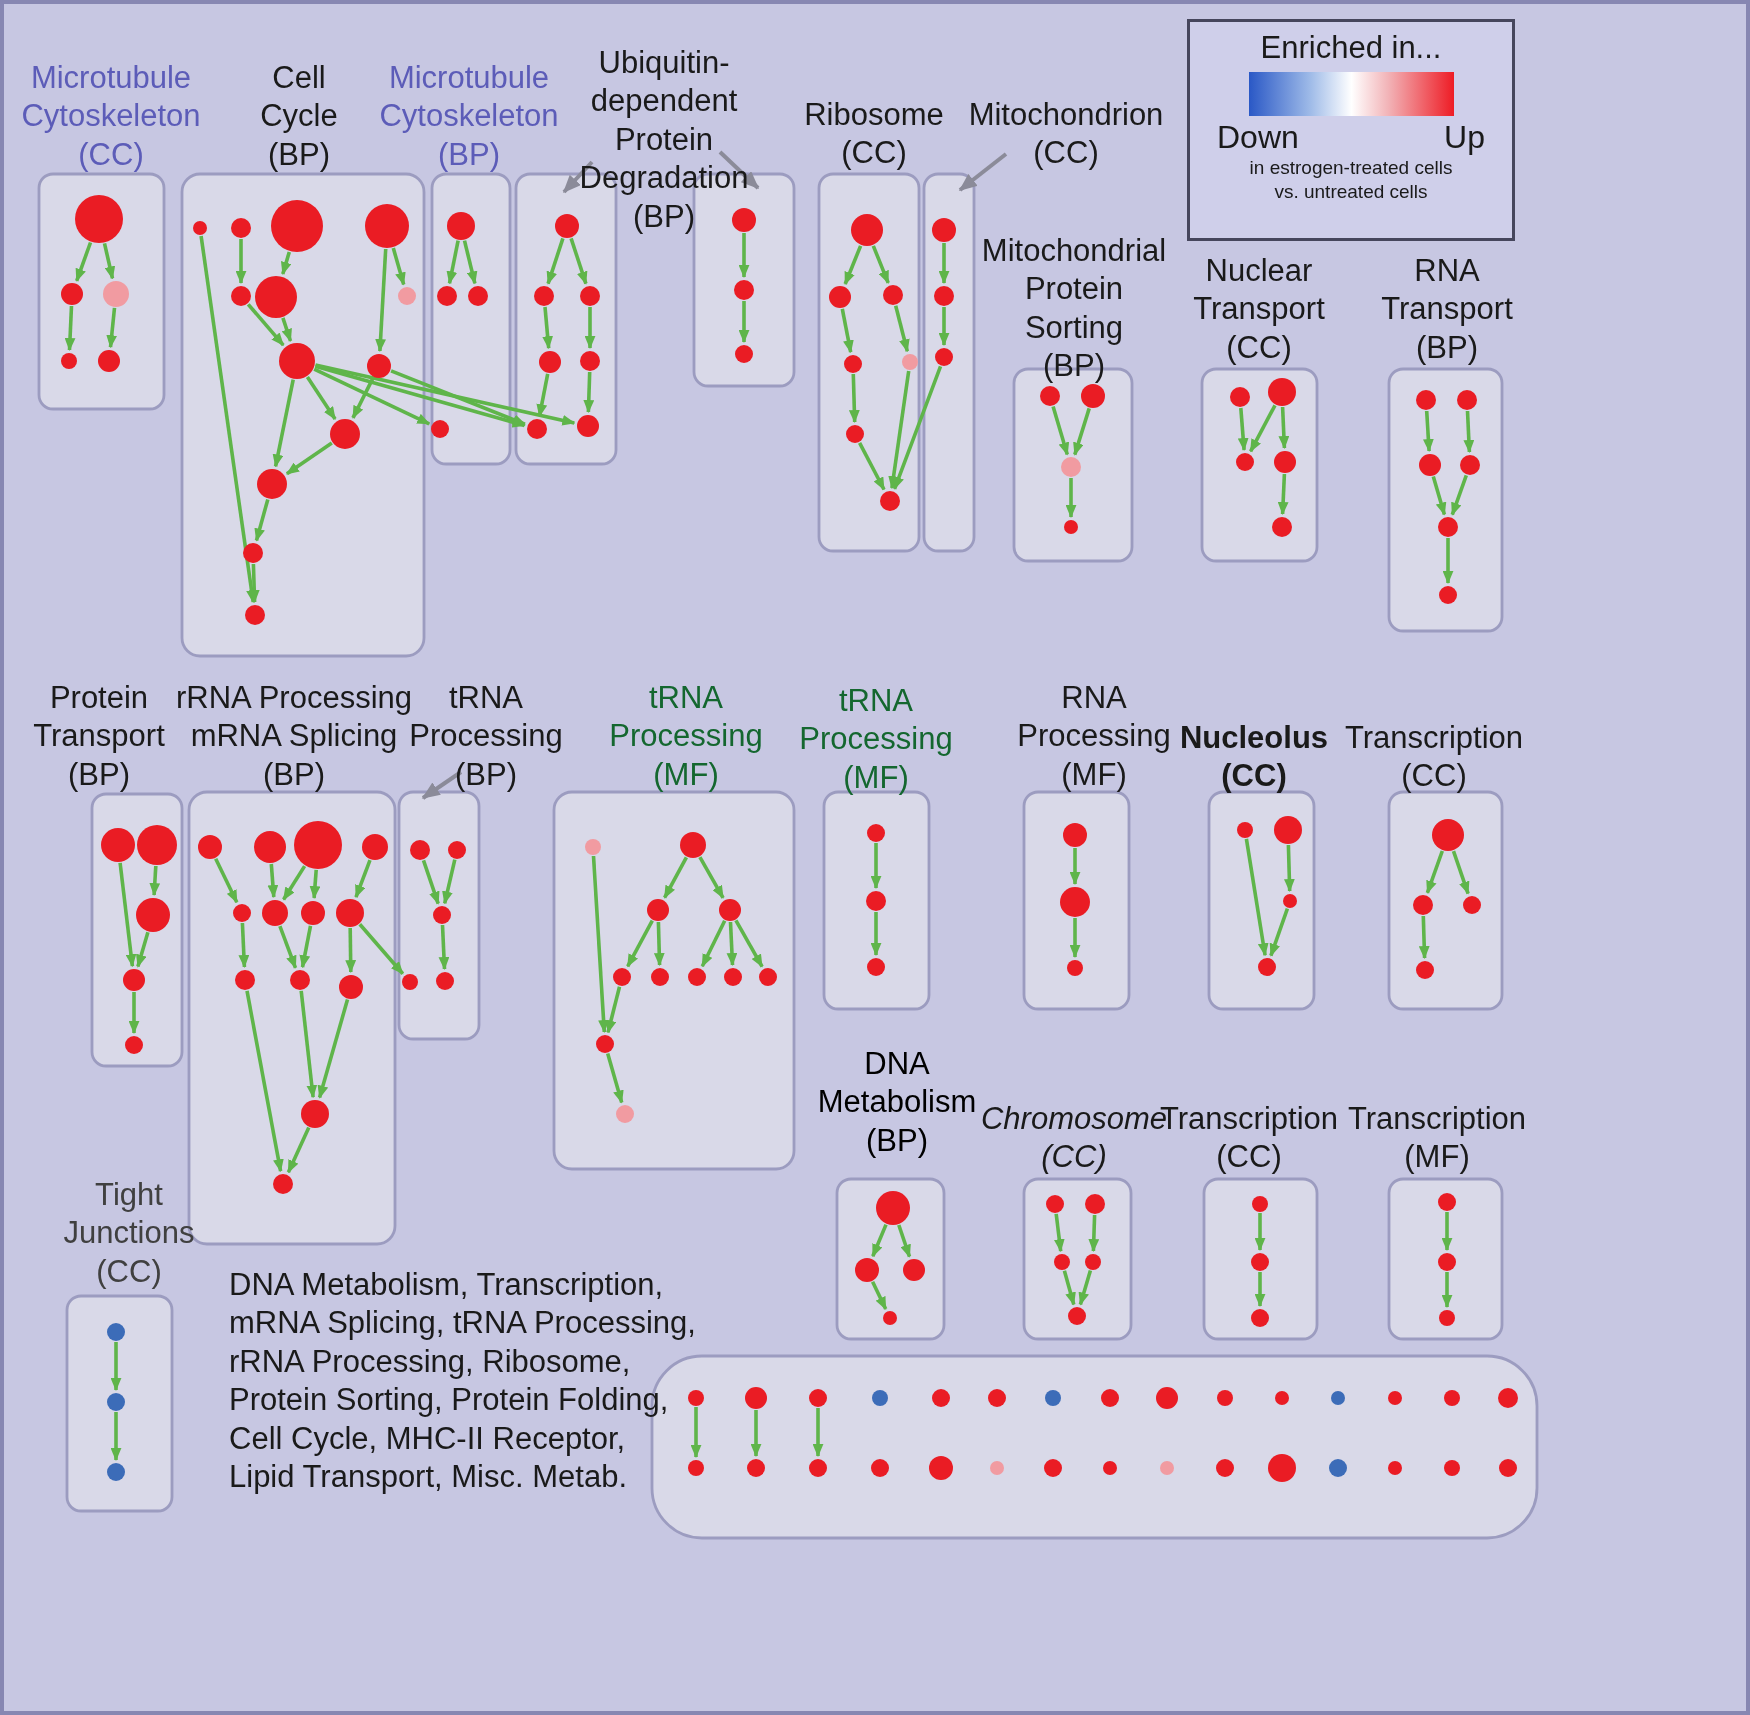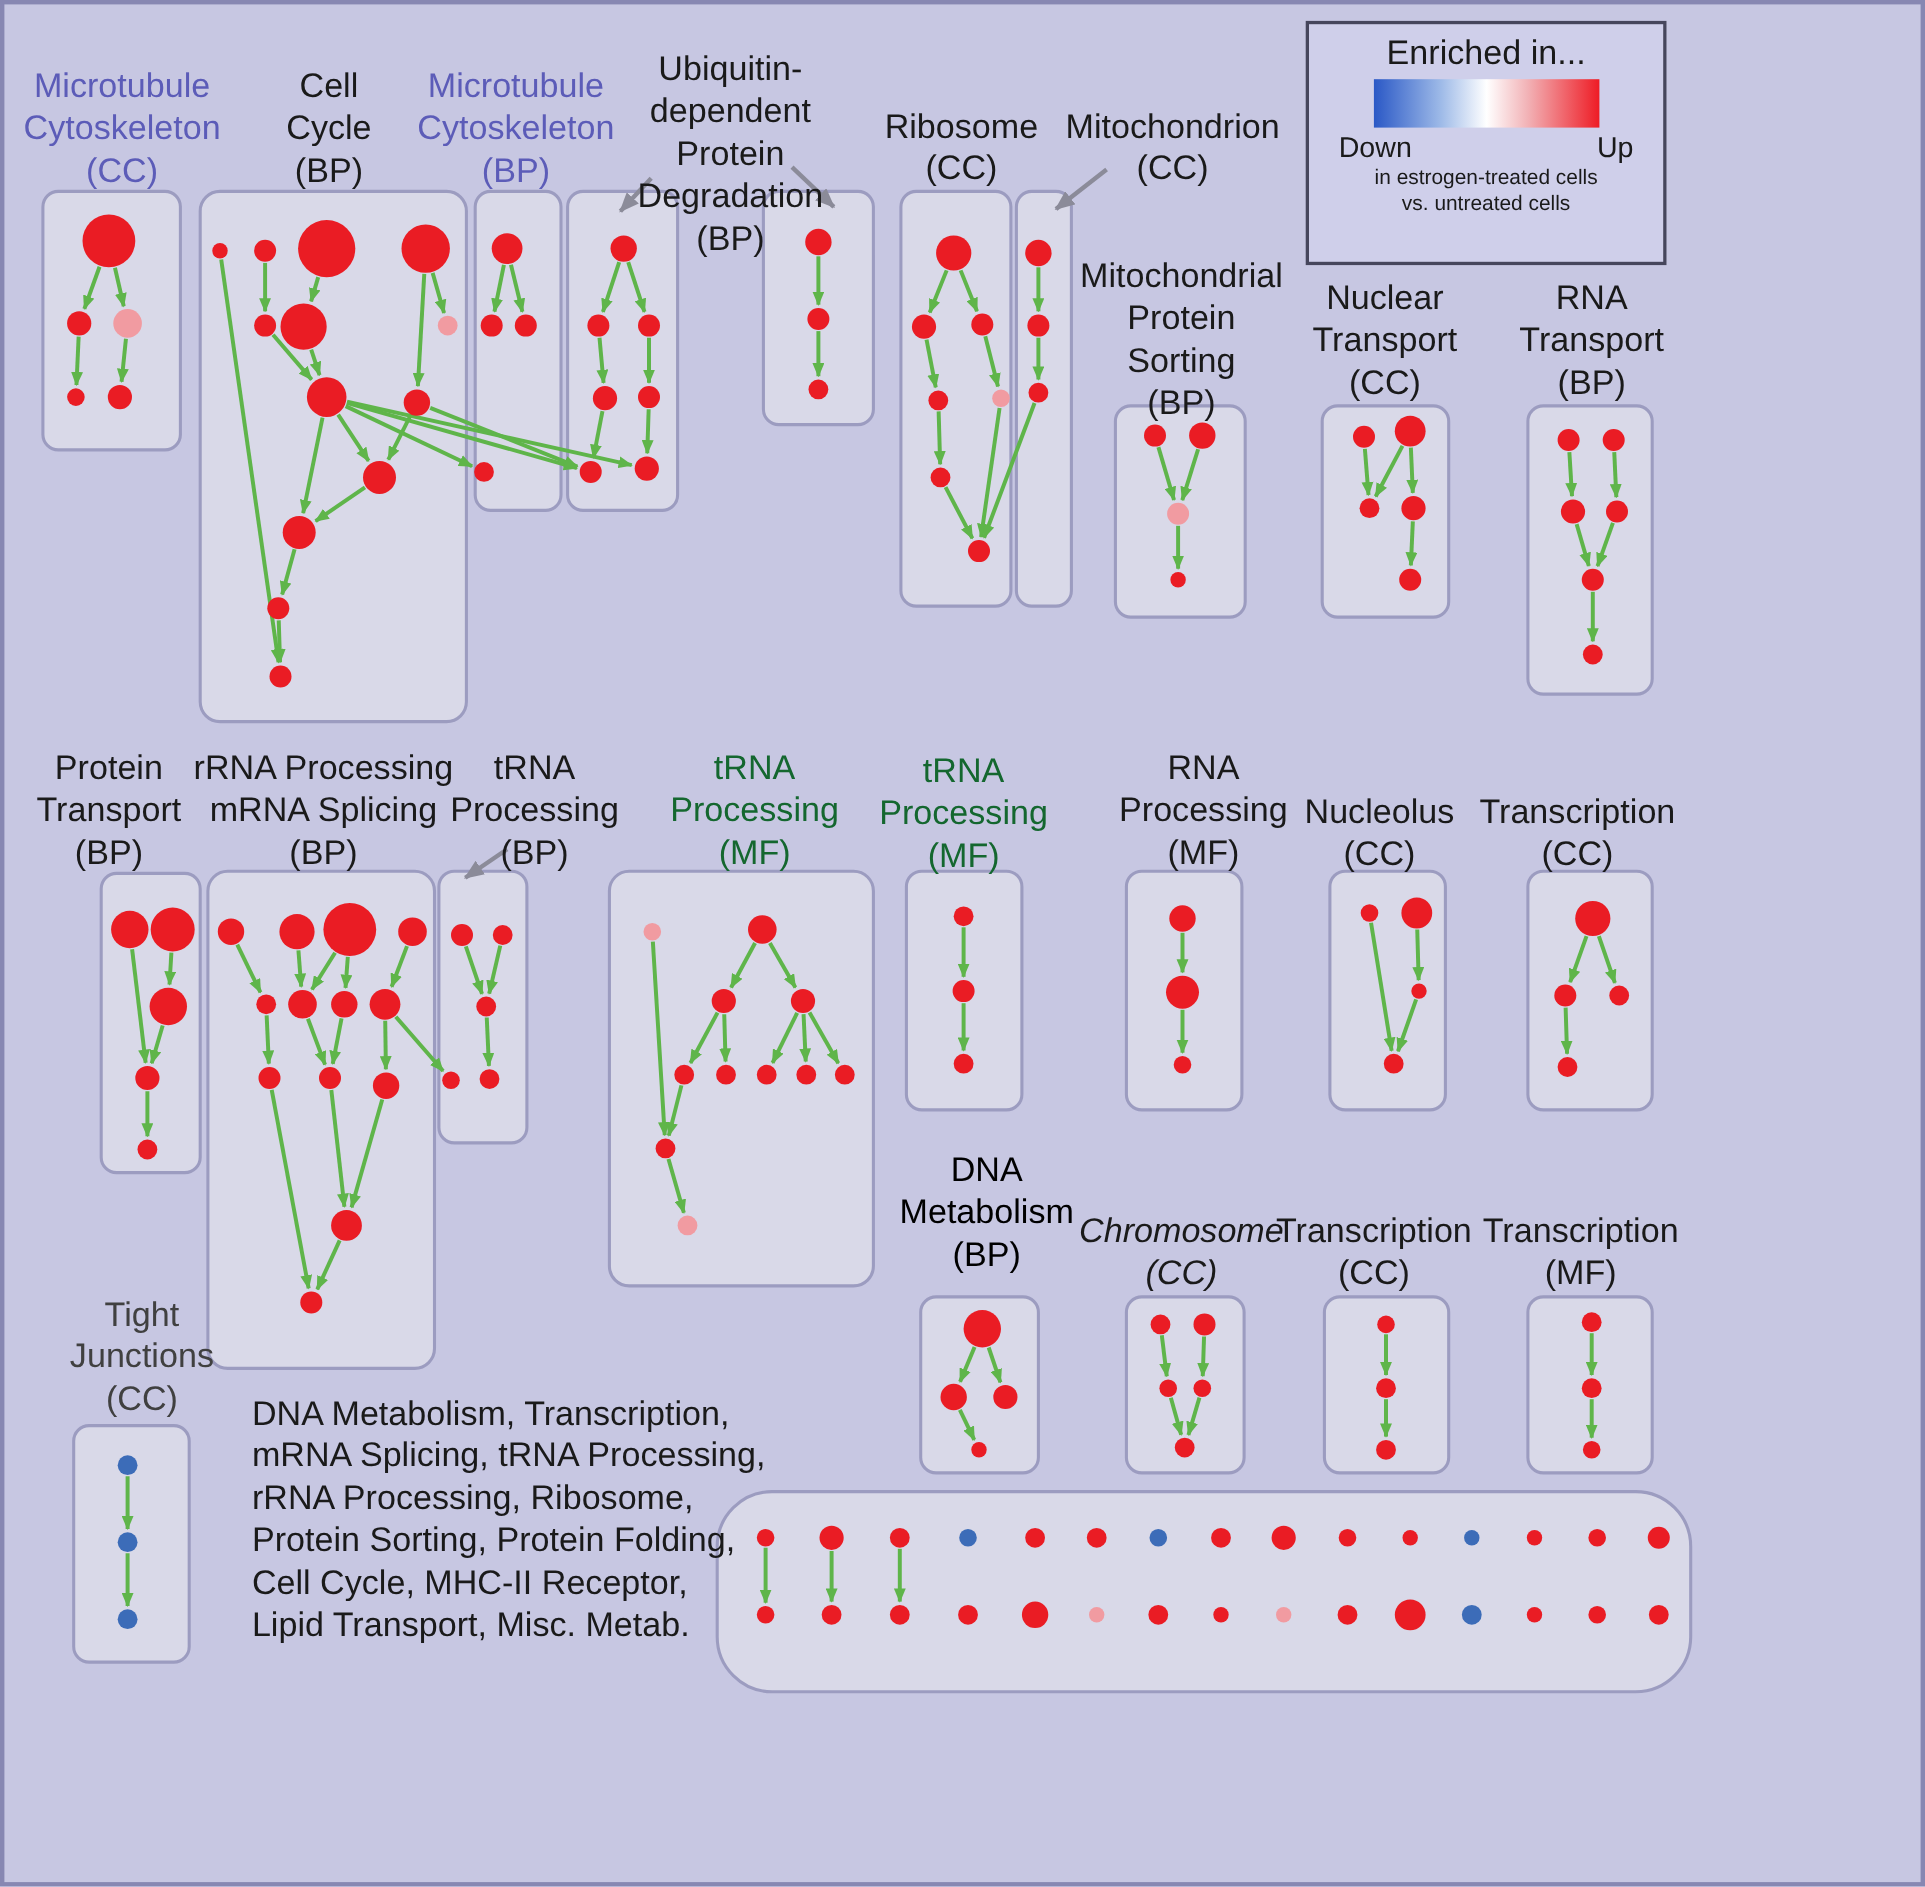--- a/index.html
+++ b/index.html
@@ -14,21 +14,21 @@
     position:absolute;white-space:pre-line;text-align:center;
     font-size:31px;line-height:1.24;color:#1a1a1a;
   }
   #legend{
     position:absolute;left:1183px;top:15px;width:328px;height:222px;
     box-sizing:border-box;border:3px solid #46465c;background:#cfcfea;
     display:flex;flex-direction:column;align-items:center;padding-top:8px;
   }
   .legend-title{font-size:31px;color:#1a1a1a;}
   .legend-bar{width:205px;height:44px;margin-top:6px;}
-  .legend-row{width:268px;display:flex;justify-content:space-between;font-size:26px;color:#1a1a1a;margin-top:3px;}
+  .legend-row{width:268px;display:flex;justify-content:space-between;font-size:32px;color:#1a1a1a;margin-top:3px;}
   .legend-sub{font-size:19px;line-height:1.28;color:#1a1a1a;}
 </style>
 </head>
 <body>
 
 <div id="stage" style="background: rgb(199, 199, 226); border-color: rgb(135, 135, 178);">
   <svg id="diagram" width="1750" height="1715">
     <defs>
       <marker id="arrow-green" viewBox="0 0 12 10" refX="11" refY="5" markerWidth="13" markerHeight="11" orient="auto" markerUnits="userSpaceOnUse">
         <path id="arrow-green-path" d="M0,0 L12,5 L0,10 Z" fill="#5fb54a"></path>
@@ -378,21 +378,21 @@
 (BP)</div>
       <div class="label" style="left: 587px; top: 675px; width: 190px; color: rgb(20, 103, 47);">tRNA
 Processing
 (MF)</div>
       <div class="label" style="left: 777px; top: 678px; width: 190px; color: rgb(20, 103, 47);">tRNA
 Processing
 (MF)</div>
       <div class="label" style="left: 995px; top: 675px; width: 190px; color: rgb(26, 26, 26);">RNA
 Processing
 (MF)</div>
-      <div class="label" style="left: 1160px; top: 715px; width: 180px; color: rgb(26, 26, 26);">Nucleolus
+      <div class="label" style="left: 1160px; top: 715px; width: 180px; color: rgb(26, 26, 26); font-weight: bold;">Nucleolus
 (CC)</div>
       <div class="label" style="left: 1325px; top: 715px; width: 210px; color: rgb(26, 26, 26);">Transcription
 (CC)</div>
       <div class="label" style="left: 793px; top: 1041px; width: 200px; color: #000000;">DNA
 Metabolism
 (BP)</div>
       <div class="label" style="left: 960px; top: 1096px; width: 220px; color: rgb(26, 26, 26); font-style: italic;">Chromosome
 (CC)</div>
       <div class="label" style="left: 1140px; top: 1096px; width: 210px; color: rgb(26, 26, 26);">Transcription
 (CC)</div>

